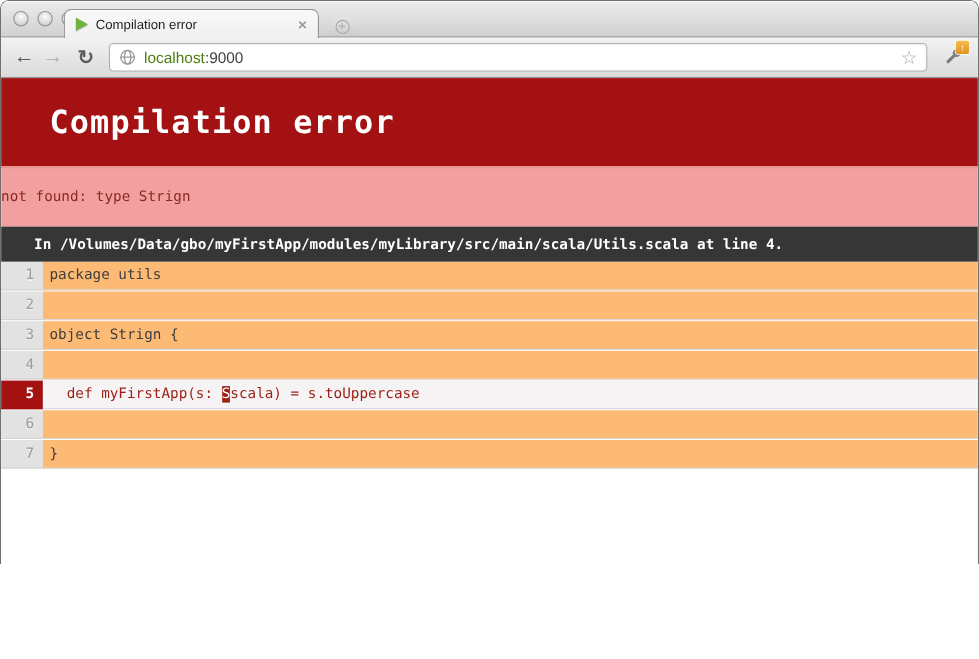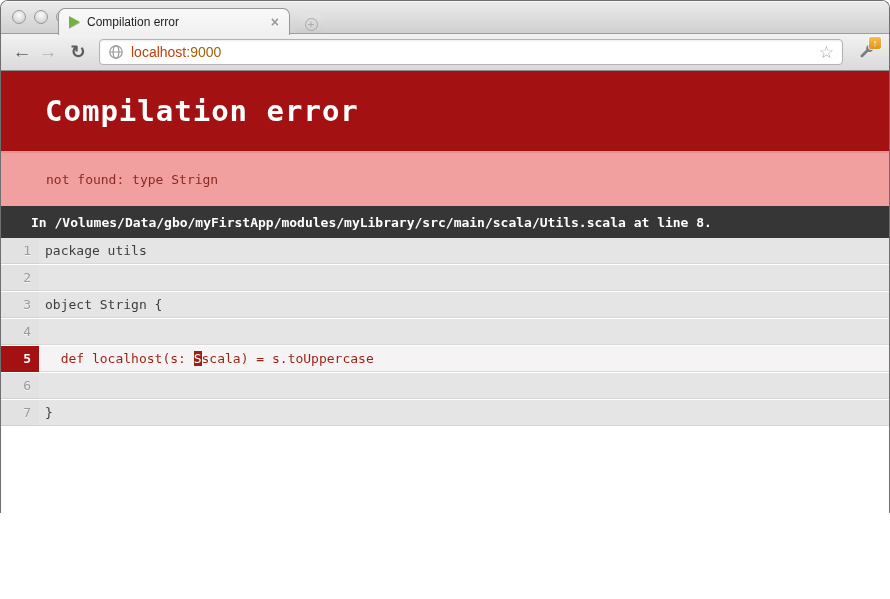--- a/index.html
+++ b/index.html
@@ -42,48 +42,48 @@
              border-bottom:1px solid #8e8e8e; display:flex; align-items:center; padding:0 8px; }
   .nav-btn { font-size:19px; font-weight:bold; color:#5d5d5d; width:26px; text-align:center;
              line-height:26px; cursor:pointer; user-select:none; }
   .nav-btn.disabled { color:#b3b3b3; }
   .nav-btn.reload { font-size:18px; margin-left:4px; }
   .omnibox { flex:1; height:26px; margin-left:8px; background:#fff; border:1px solid #b2b2b2;
              border-radius:4px; display:flex; align-items:center; padding:0 8px;
              box-shadow: inset 0 1px 2px rgba(0,0,0,.08); }
   .globe { margin-right:7px; flex:0 0 auto; display:block; }
   .url { font-size:14px; white-space:nowrap; }
-  .url .host { color:#c2410c; }
-  .url .port { color:#a16207; }
+  .url .host { color:#4d7c0f; }
+  .url .port { color:#404040; }
   .omnibox .star { margin-left:auto; font-size:17px; color:#a5a5a5; line-height:17px; cursor:pointer; }
   .wrench-btn { position:relative; width:30px; height:28px; margin-left:8px;
                 display:flex; align-items:center; justify-content:center; cursor:pointer; }
   .badge { position:absolute; top:-1px; right:0; width:12px; height:12px; border-radius:2px;
            background:linear-gradient(#f8bd4a,#e2921f); box-shadow:0 0 0 1px rgba(255,255,255,.7);
            display:flex; align-items:center; justify-content:center; }
   .badge .up { color:#fff; font-size:9px; font-weight:bold; line-height:9px; }
 
   
   .page { position:relative; height:529px; background:#fff;
           font-family:"DejaVu Sans Mono","Liberation Mono", monospace; }
   .err-header { height:80px; background:#a31112; display:flex; align-items:center; }
   .err-header h1 { color:#fff; font-size:29px; font-weight:bold; letter-spacing:1px;
                    padding-left:44px; font-family:inherit; }
   .err-msg { height:55px; background:#f29f9f; border-top:2px solid #e89191;
              display:flex; align-items:center; }
-  .err-msg span { color:#8b2a22; font-size:13px; padding-left:45px; }
+  .err-msg span { color:#8b2a22; font-size:13px; }
   .err-loc { height:32px; background:#363636; display:flex; align-items:center; }
   .err-loc span { color:#fff; font-size:13px; font-weight:bold; padding-left:30px; white-space:pre; }
 
   .code { width:100%; }
   .row { display:flex; height:27px; }
   .ln { width:38px; height:26px; line-height:26px; background:#e2e2e2; color:#9a9a9a;
         font-size:13px; text-align:right; padding-right:8px; border-bottom:1px solid #d2d2d2;
         text-shadow:0 1px 0 #f5f5f5; }
-  .lc { flex:1; height:26px; line-height:26px; background:#e5e5e5; color:#3e3e3e;
+  .lc { flex:1; height:26px; line-height:26px; background:#fdba74; color:#3e3e3e;
         font-size:13px; padding-left:6px; border-bottom:1px solid #d8d8d8; white-space:pre; }
   .row.error .ln { background:#a31112; color:#fff; font-weight:bold; text-shadow:none;
                    border-bottom-color:#a31112; }
   .row.error .lc { background:#f5f3f3; color:#9c1f15; }
   .mark { background:#9c1f15; color:#fff; }
 
   .grip { position:absolute; right:1px; bottom:1px; width:15px; height:15px;
           background:repeating-linear-gradient(135deg, transparent 0 3px, #b4b4b4 3px 4px, transparent 4px 6px);
           cursor:nwse-resize; }
 </style>
@@ -139,21 +139,21 @@
 
     <div class="err-header">
       <h1>Compilation error</h1>
     </div>
 
     <div class="err-msg">
       <span>not found: type Strign</span>
     </div>
 
     <div class="err-loc">
-      <span>In /Volumes/Data/gbo/myFirstApp/modules/myLibrary/src/main/scala/Utils.scala at line 8.</span>
+      <span>In /Volumes/Data/gbo/myFirstApp/modules/myLibrary/src/main/scala/Utils.scala at line 4.</span>
     </div>
 
     <div class="code">
       <div class="row">
         <span class="ln">1</span>
         <span class="lc">package utils</span>
       </div>
       <div class="row">
         <span class="ln">2</span>
         <span class="lc"></span>
@@ -161,21 +161,21 @@
       <div class="row">
         <span class="ln">3</span>
         <span class="lc">object Strign {</span>
       </div>
       <div class="row">
         <span class="ln">4</span>
         <span class="lc"></span>
       </div>
       <div class="row error">
         <span class="ln">5</span>
-        <span class="lc"><span>  def localhost(s: </span><span class="mark">S</span><span>scala) = s.toUppercase</span></span>
+        <span class="lc"><span>  def myFirstApp(s: </span><span class="mark">S</span><span>scala) = s.toUppercase</span></span>
       </div>
       <div class="row">
         <span class="ln">6</span>
         <span class="lc"></span>
       </div>
       <div class="row">
         <span class="ln">7</span>
         <span class="lc">}</span>
       </div>
     </div>

